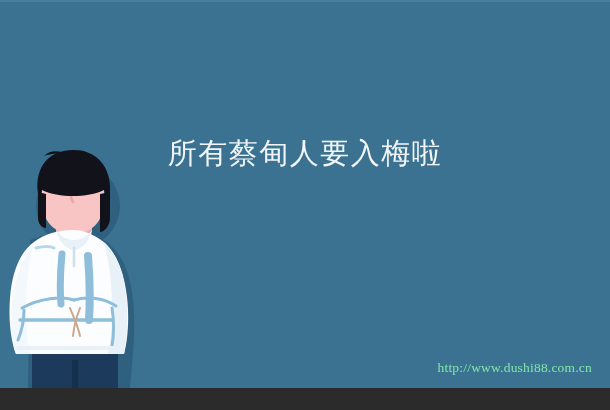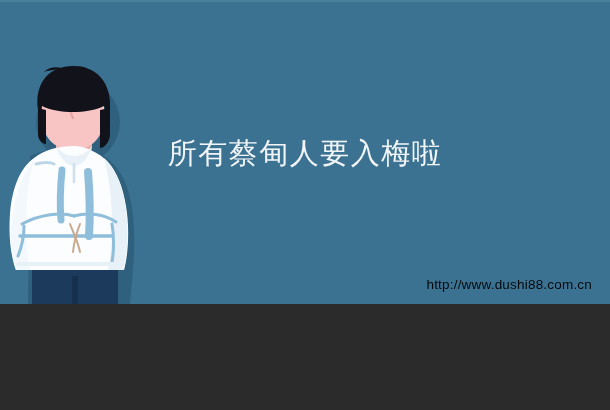--- a/index.html
+++ b/index.html
@@ -4,21 +4,21 @@
 <title>Article Cover Image</title>
 <style>
   html, body {
     margin: 0;
     padding: 0;
     background: #2b2b2b;
   }
   #canvas {
     position: relative;
     width: 610px;
-    height: 304px;
+    height: 388px;
     overflow: hidden;
     background: #3b7291;
     font-family: "Liberation Sans", "DejaVu Sans", sans-serif;
     box-sizing: border-box;
   }
   
   #top-edge {
     position: absolute;
     left: 0; top: 0;
     width: 610px;
@@ -40,25 +40,25 @@
     letter-spacing: 1.5px;
     white-space: nowrap;
     font-family: "DejaVu Sans", "Liberation Sans", sans-serif;
   }
 
   
   #watermark {
     position: absolute;
     right: 18px;
     bottom: 12px;
-    color: #000000;
+    color: #86efac;
     opacity: .92;
     font-size: 13.5px;
     letter-spacing: .2px;
-    font-family: Liberation Sans, sans-serif;
+    font-family: Liberation Serif, serif;
   }
 
   
   #illustration {
     position: absolute;
     left: 0;
     bottom: 0;
     width: 150px;
     height: 240px;
   }

